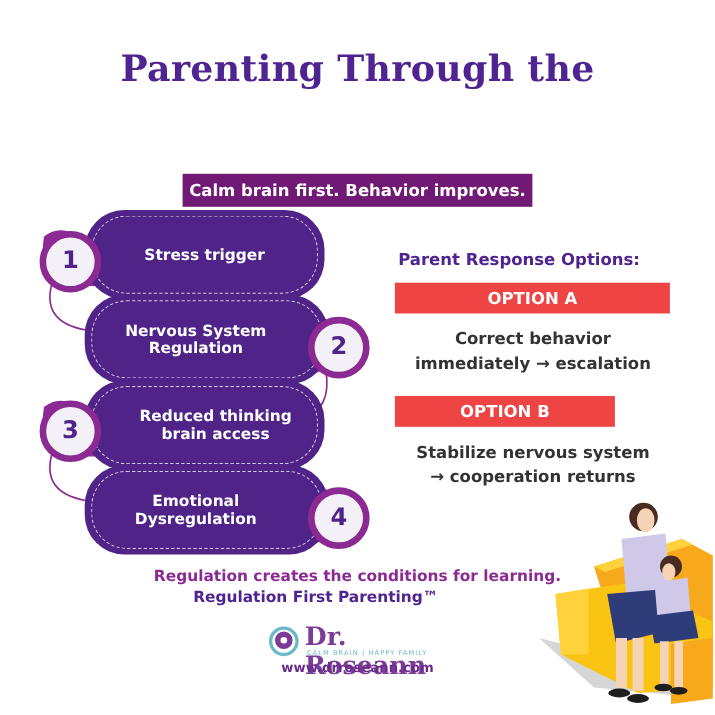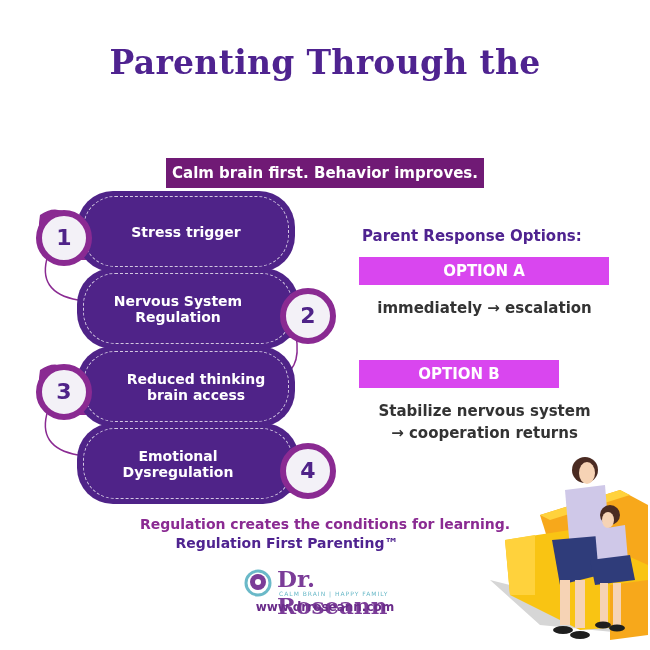--- a/index.html
+++ b/index.html
@@ -4,21 +4,21 @@
 <style>
   html, body { margin:0; padding:0; }
   body { width:650px; height:650px; background:#ffffff; position:relative; overflow:hidden; font-family:"DejaVu Sans", sans-serif; }
   .abs { position:absolute; }
   .title { left:0; width:650px; top:44px; text-align:center; color:#4f2390; font-family:"DejaVu Serif", serif; font-weight:bold; font-size:33px; line-height:37px; letter-spacing:0.3px; }
   .subtitle-bar { left:166px; top:138px; width:318px; height:30px; background:#701a75; color:#fff; font-weight:bold; font-size:15px; line-height:30px; text-align:center;margin-top:20px; }
   .pill { background:#4f2388; border-radius:36px; height:81px; }
   .pill-inner { position:absolute; left:6px; right:6px; top:5px; bottom:5px; border:1.5px dashed rgba(255,255,255,0.75); border-radius:32px; display:flex; align-items:center; justify-content:center; text-align:center; color:#fff; font-weight:bold; font-size:14px; line-height:16px; }
   .num { width:44px; height:44px; border-radius:50%; background:#f3f1f7; border:6px solid #8a2a92; color:#4f2388; font-weight:bold; font-size:22px; line-height:44px; text-align:center; }
   .resp-title { left:362px; top:227px; color:#4f2390; font-weight:bold; font-size:15px; }
-  .opt-bar { background:#d946ef; color:#fff; font-weight:bold; font-size:15px; text-align:center; line-height:28px; height:28px; }
+  .opt-bar { background:#ef4444; color:#fff; font-weight:bold; font-size:15px; text-align:center; line-height:28px; height:28px; }
   .opt-text { color:#333; font-weight:bold; font-size:15px; line-height:22px; text-align:center; width:255px; }
   .footer-1 { left:0; width:650px; top:516px; text-align:center; color:#8a2a92; font-weight:bold; font-size:14px; }
   .footer-2 { left:0; width:574px; top:535px; text-align:center; color:#4f2390; font-weight:bold; font-size:14px; }
   .brand { left:243px; top:569px; width:170px; height:28px; }
   .brand-name { position:absolute; left:34px; top:-4px; color:#7b3c98; font-family:"DejaVu Serif", serif; font-size:23px;font-weight:bold; }
   .brand-tag { position:absolute; left:36px; top:21px; color:#6ab9c8; font-size:6px; letter-spacing:1px; }
   .url { left:0; width:650px; top:600px; text-align:center; color:#6a2c8a; font-weight:bold; font-size:12px; }
 </style>
 </head>
 <body>
@@ -70,20 +70,21 @@
 <div class="abs pill" style="left:77px;top:423px;width:222px;">
   <div class="pill-inner" style="padding-right:20px;">
     <span><span>Emotional</span><br><span>Dysregulation</span></span>
   </div>
 </div>
 <div class="abs num" style="left:280px;top:443px;">4</div>
 
 <div class="abs resp-title">Parent Response Options:</div>
 <div class="abs opt-bar" style="left:359px;top:257px;width:250px;">OPTION A</div>
 <div class="abs opt-text" style="left:357px;top:297px;">
+  <div>Correct behavior</div>
   <div>immediately → escalation</div>
 </div>
 <div class="abs opt-bar" style="left:359px;top:360px;width:200px;">OPTION B</div>
 <div class="abs opt-text" style="left:357px;top:400px;">
   <div>Stabilize nervous system</div>
   <div>→ cooperation returns</div>
 </div>
 
 <svg class="abs" style="left:480px;top:445px;" width="170" height="205">
   <polygon points="10,135 60,180 165,190 165,165 70,150" fill="#d6d6d6"></polygon>

